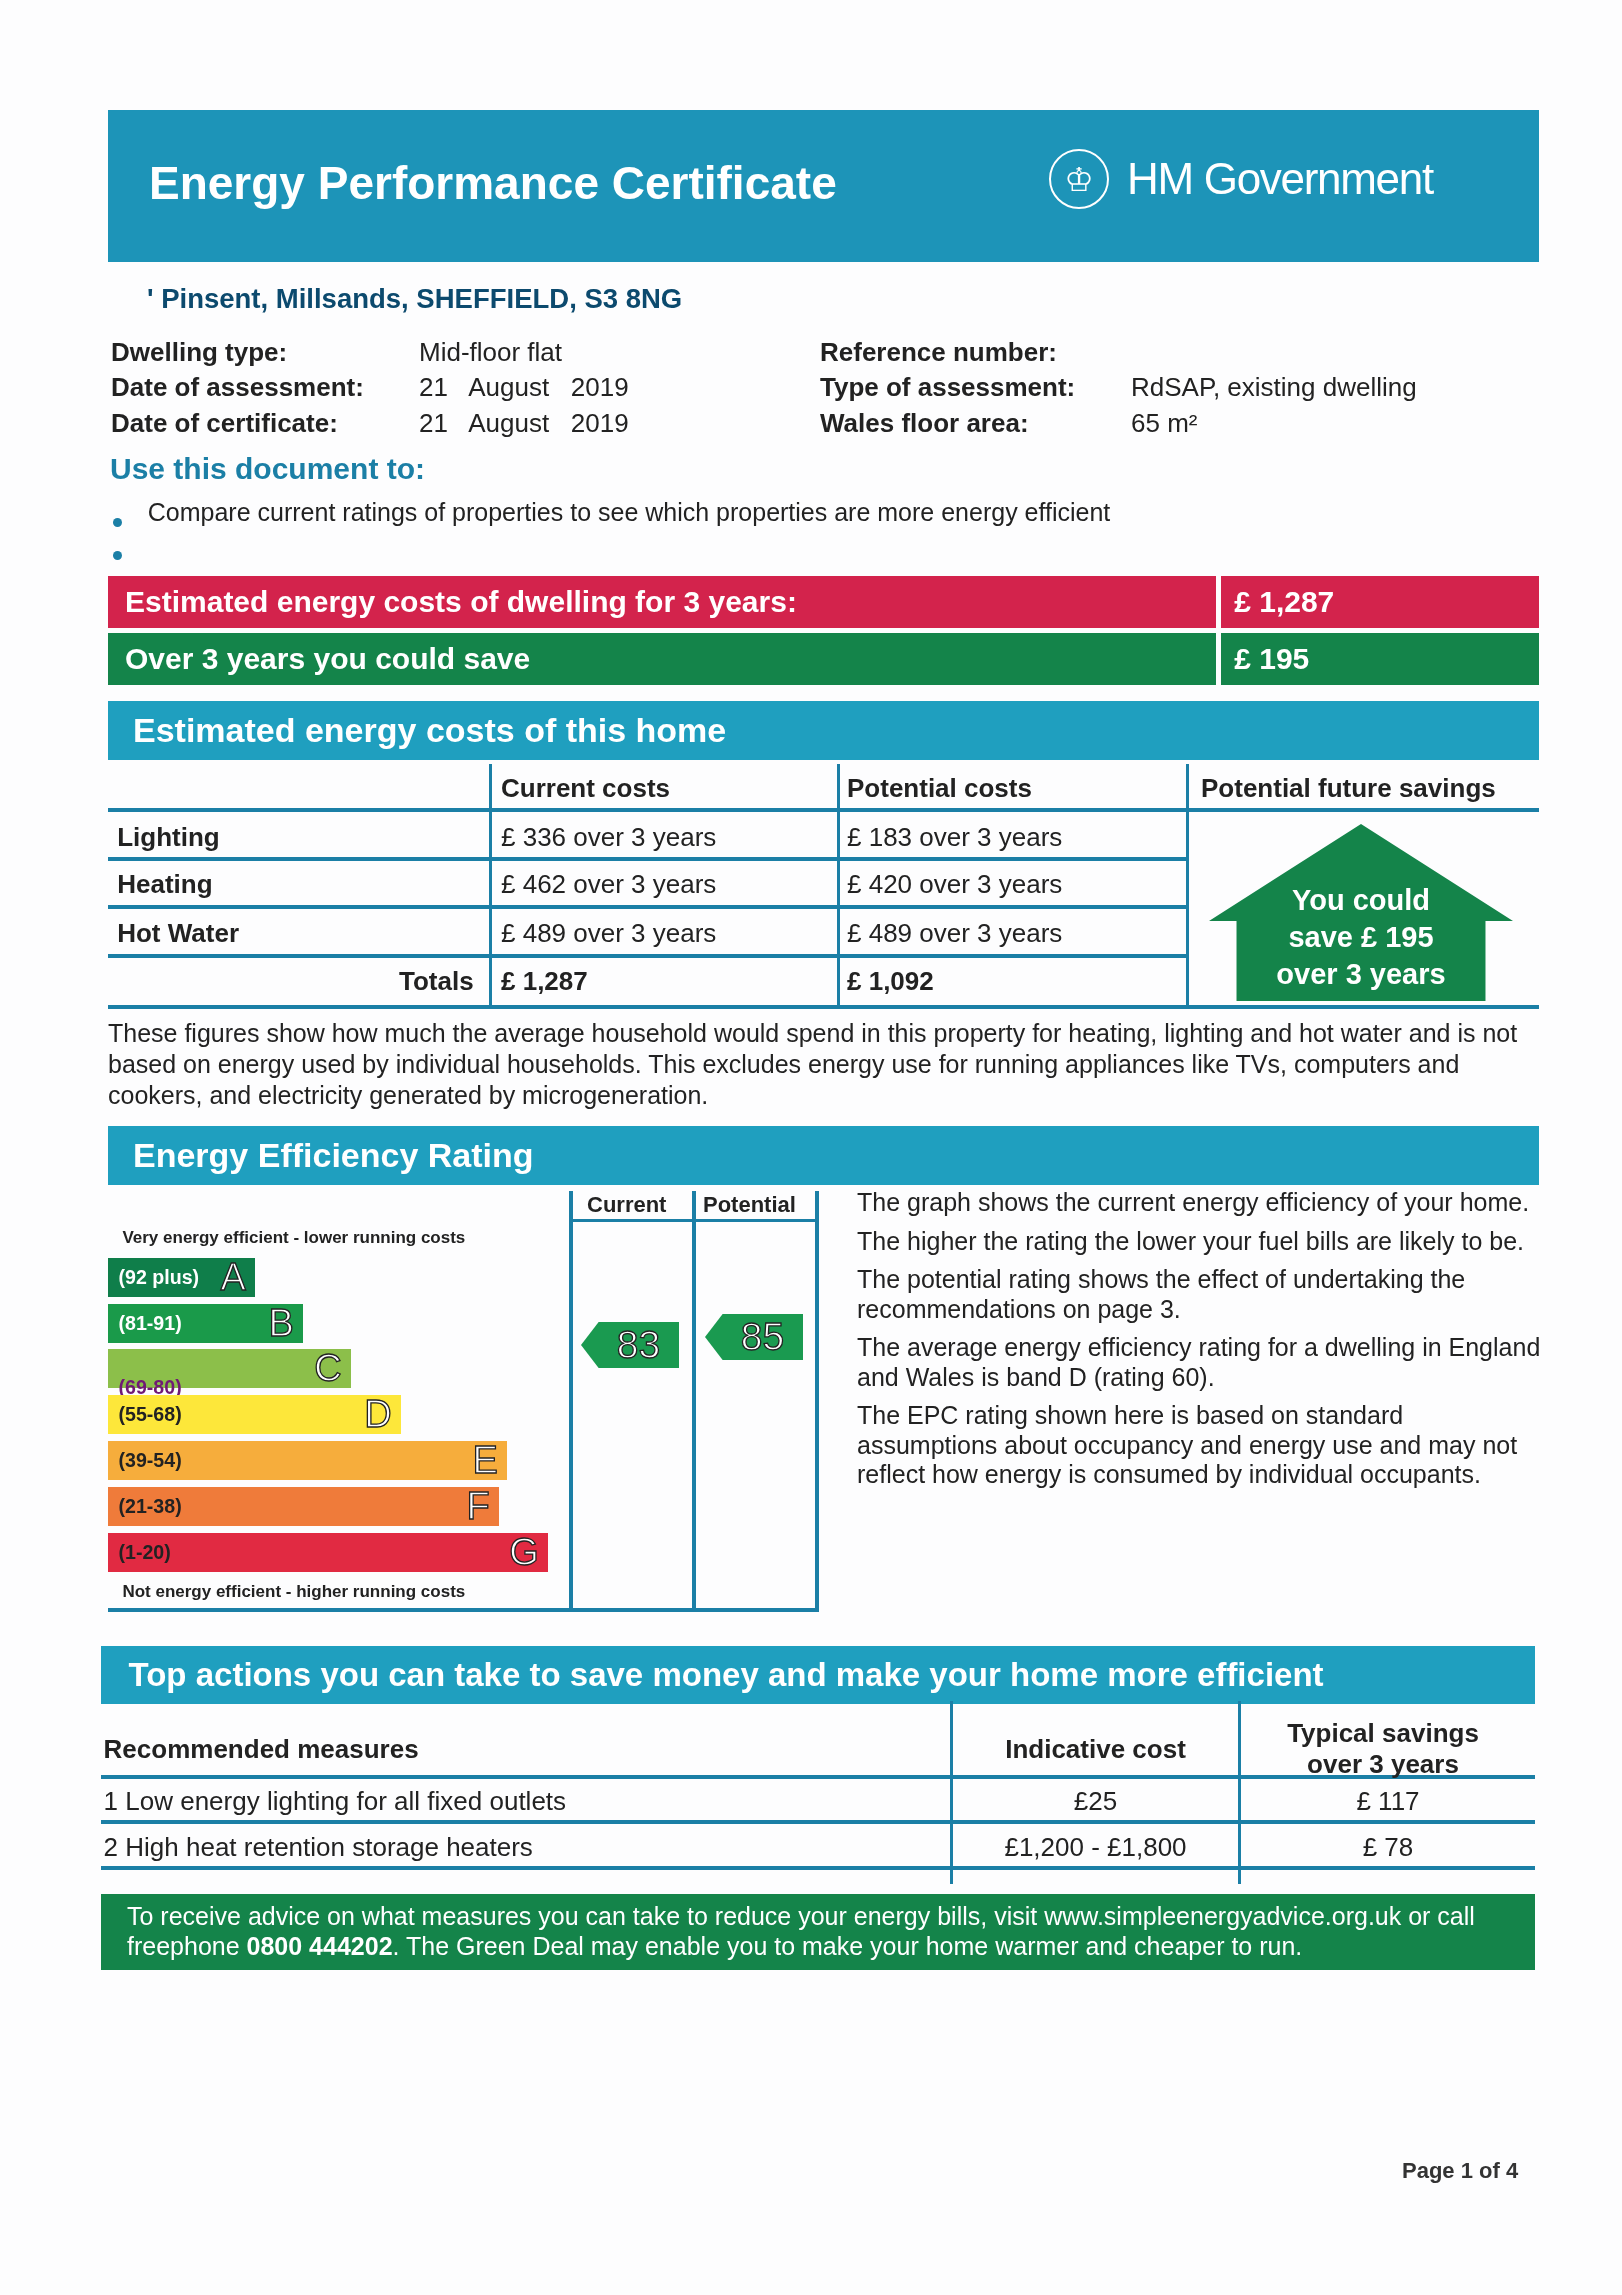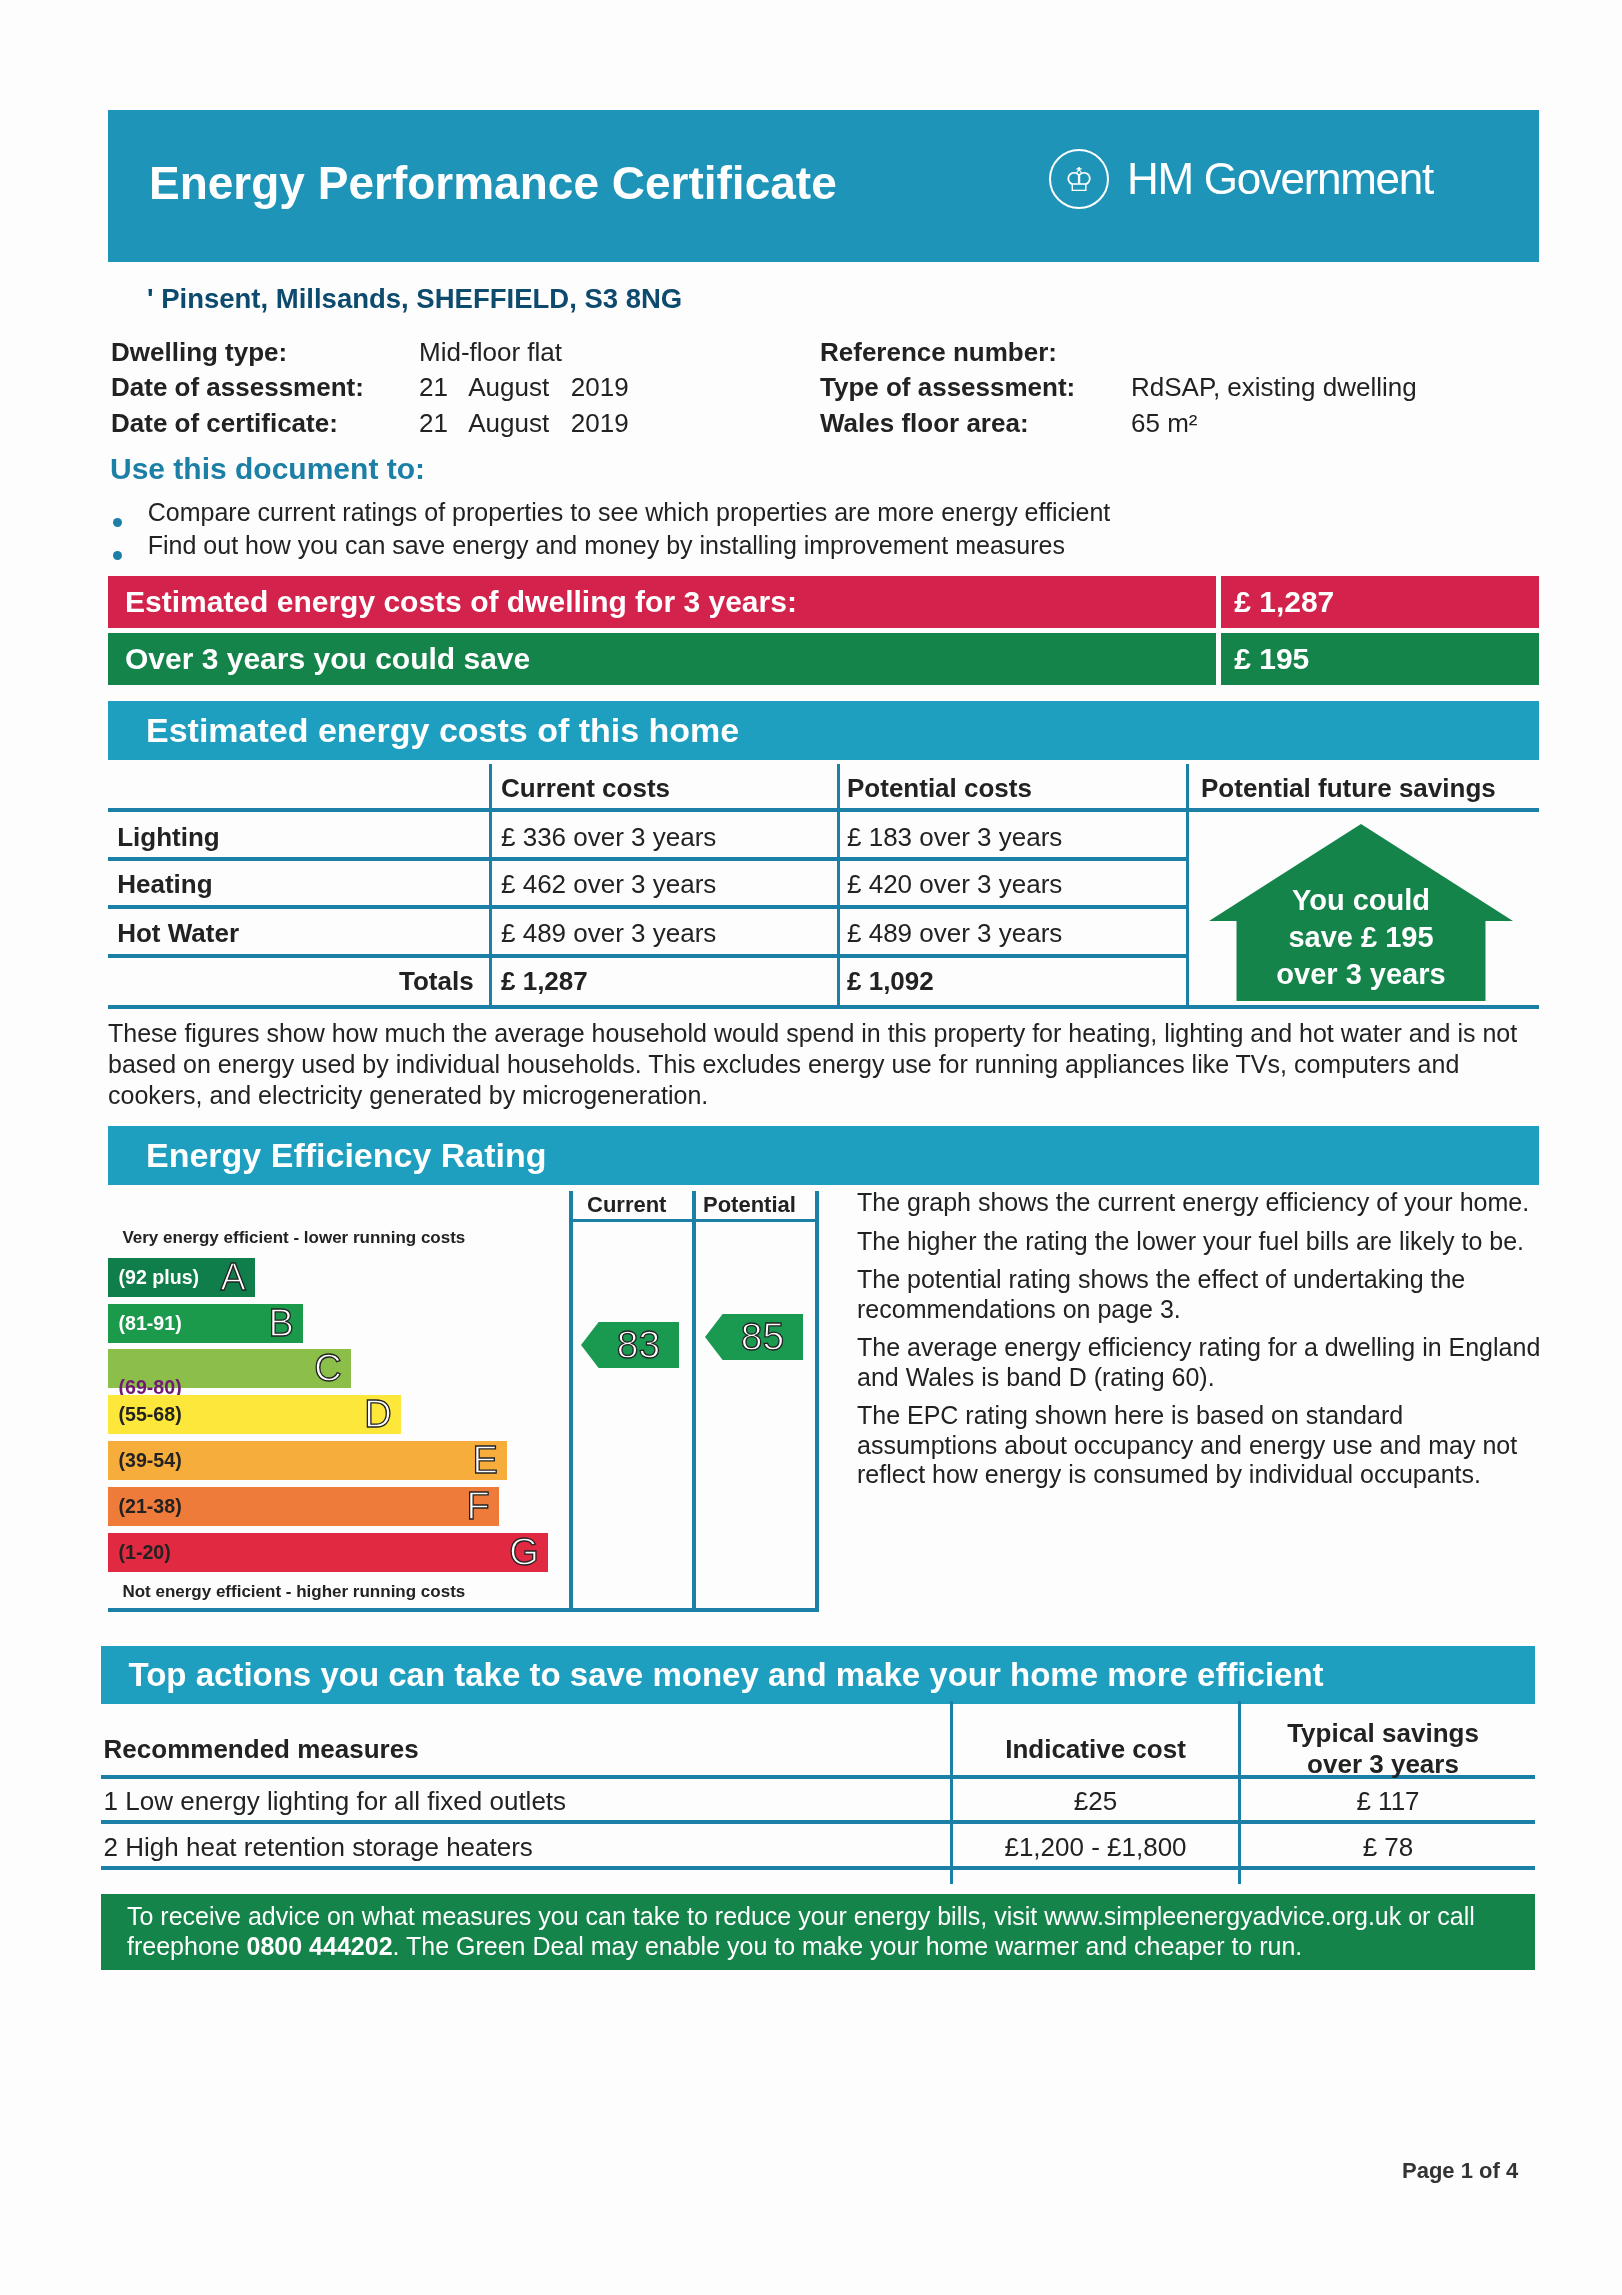--- a/index.html
+++ b/index.html
@@ -22,21 +22,21 @@
   .bullets .b { display:flex; align-items:flex-end; height:33px; }
   .bullets .dot { width:9.2px; height:9.2px; border-radius:50%; background:#1b7fa6; margin-right:26px; margin-left:2.6px; }
 
   .bigbar { left:108px; width:1431px; height:52px; display:flex; }
   .bigbar .l { flex:0 0 1108px; color:#fff; font-weight:bold; font-size:30px; display:flex; align-items:center; padding-left:17px; box-sizing:border-box; }
   .bigbar .gap { flex:0 0 5.2px; background:#fdfdfe; }
   .bigbar .r { flex:1; color:#fff; font-weight:bold; font-size:30px; display:flex; align-items:center; padding-left:13px; box-sizing:border-box; }
   .red { background:#d3234c; }
   .green { background:#14844a; }
 
-  .section-bar { left:108px; width:1431px; height:59px; background:#1f9fbf; color:#fff; font-weight:bold; font-size:34px; display:flex; align-items:center; padding-left:38px; box-sizing:border-box; }
+  .section-bar { left:108px; width:1431px; height:59px; background:#1f9fbf; color:#fff; font-weight:bold; font-size:34px; display:flex; align-items:center; padding-left:25px; box-sizing:border-box; }
 
   
   #costs { left:108px; top:764px; width:1431px; height:247px; }
   .hline { position:absolute; background:#1b7fa6; height:3.9px; }
   .vline { position:absolute; background:#1b7fa6; width:2.6px; }
   .cell { position:absolute; font-size:26px; color:#222; }
   .cell.b { font-weight:bold; }
 
   .desc { left:108px; top:1018px; width:1440px; font-size:25px; line-height:31px; color:#222; }
 
@@ -84,21 +84,20 @@
 <div class="abs kv-val" style="left:1131px;top:408px">65 m²</div>
 
 <div class="abs use-title">Use this document to:</div>
 <div class="abs bullets">
   <div class="b">
       <span class="dot"></span>
       <span>Compare current ratings of properties to see which properties are more energy efficient</span>
     </div>
   <div class="b">
       <span class="dot"></span>
-      <span>Find out how you can save energy and money by installing improvement measures</span>
     </div>
 </div>
 
 <div class="abs bigbar" style="top:576px">
   <div class="l red">Estimated energy costs of dwelling for 3 years:</div>
   <div class="gap"></div>
   <div class="r red">£ 1,287</div>
 </div>
 <div class="abs bigbar" style="top:633px">
   <div class="l green">Over 3 years you could save</div>

